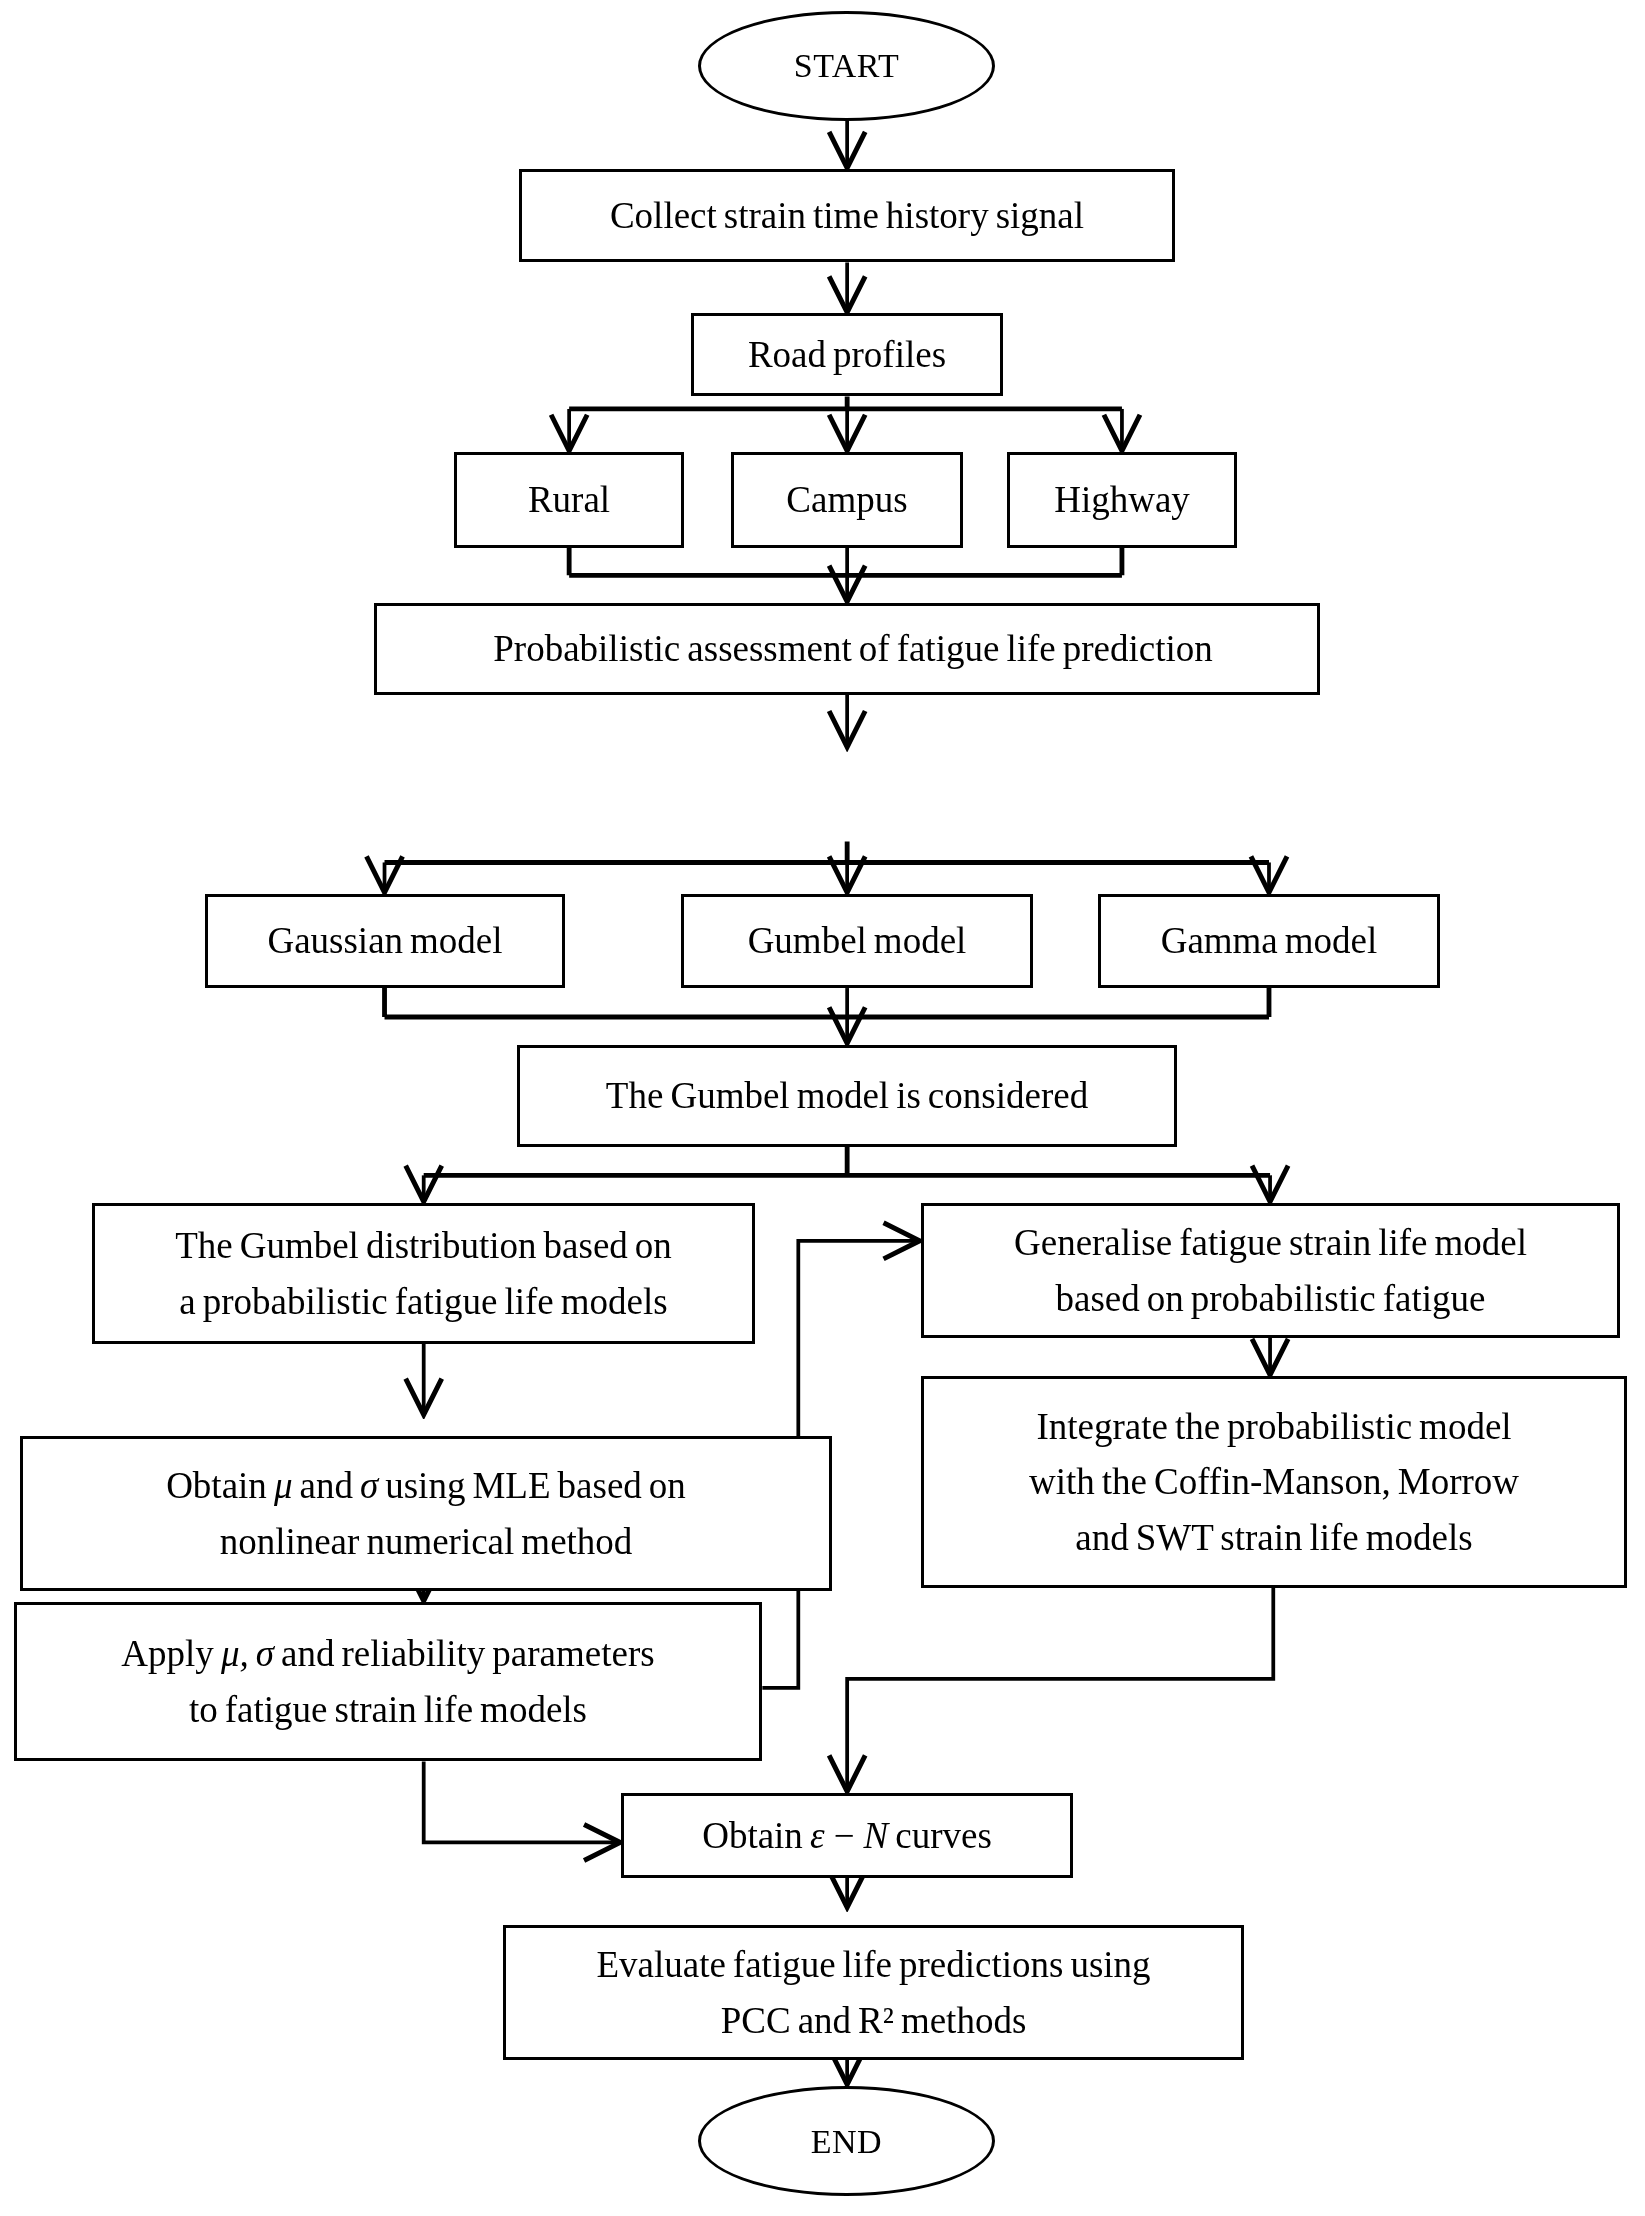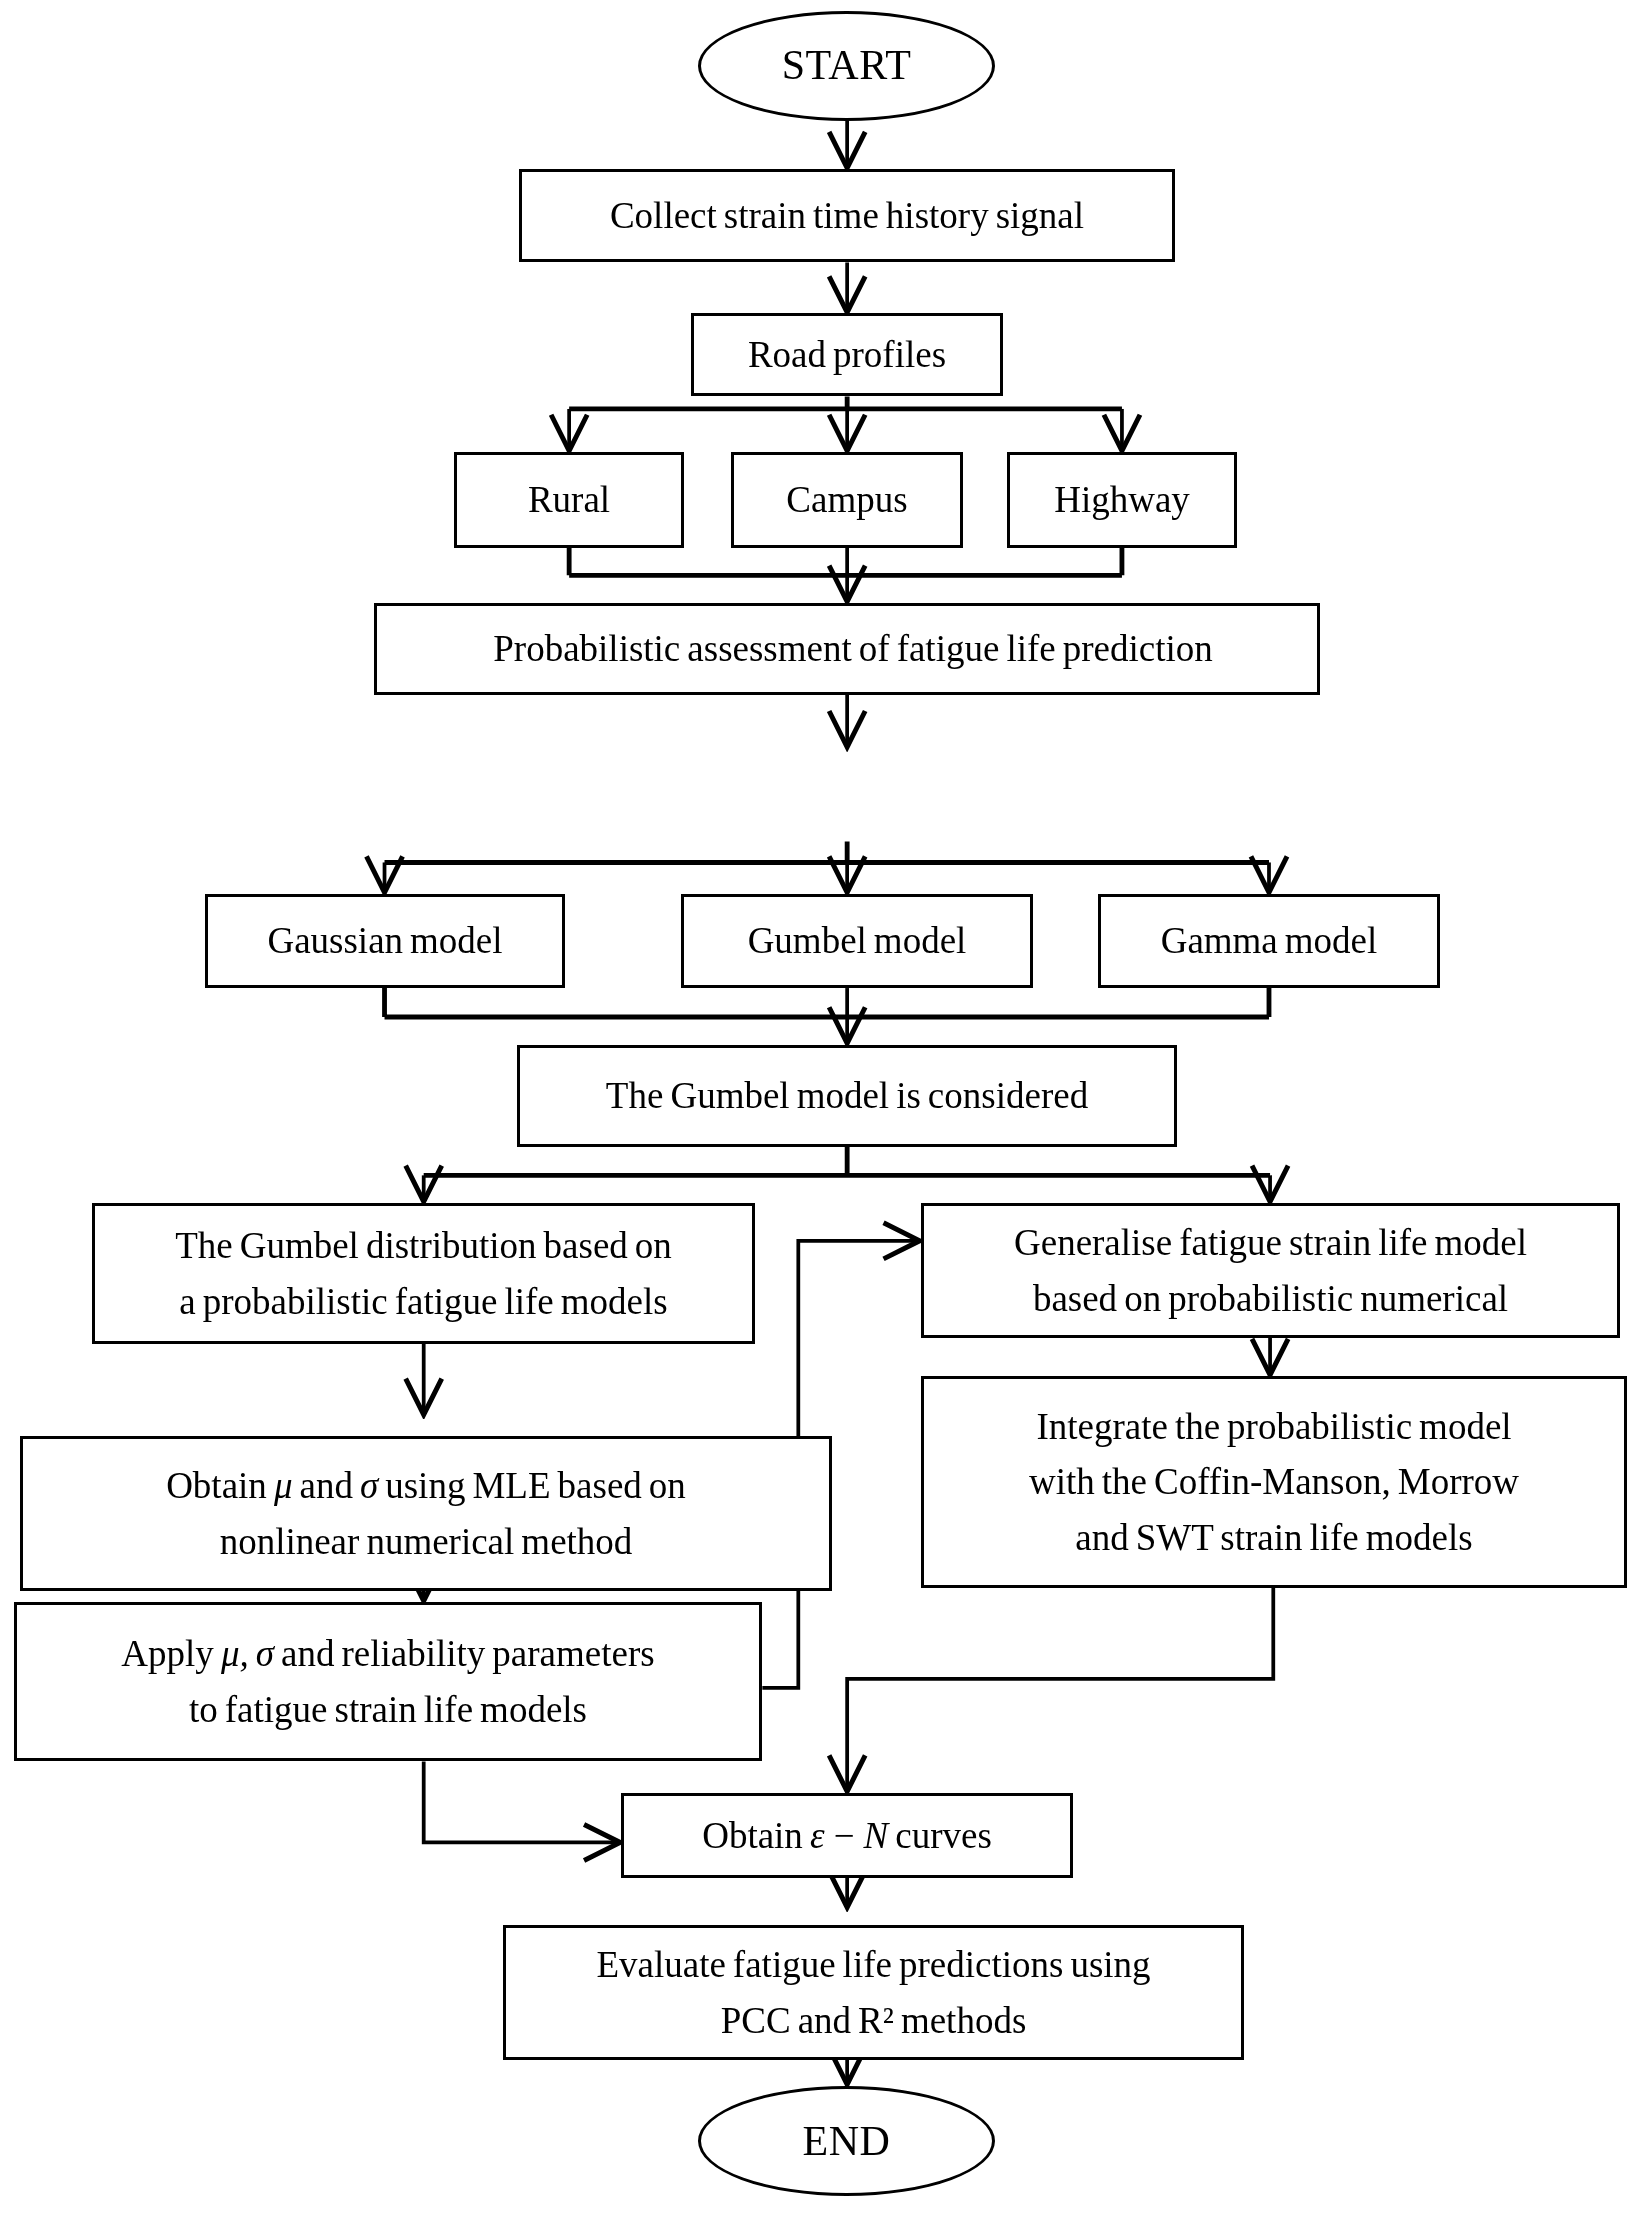--- a/index.html
+++ b/index.html
@@ -2,21 +2,21 @@
 <html style="font-size:8.6px"><head>
 <meta charset="utf-8">
 <style>
   html,body{margin:0;padding:0;background:#ffffff;}
   #canvas{position:relative;width:1646px;height:2216px;background:#ffffff;overflow:hidden;
           font-family:"Liberation Serif",serif;color:#000;}
   #wires{position:absolute;left:0;top:0;z-index:1;}
   .node{position:absolute;box-sizing:border-box;border:3.8px solid #000;background:#ffffff;
         display:flex;align-items:center;justify-content:center;text-align:center;
         font-size:37px;line-height:1.5;z-index:2;word-spacing:-0.06em;}
-  .oval{border-radius:50%;font-size:42px;letter-spacing:0.5px;}
+  .oval{border-radius:50%;font-size:34px;letter-spacing:0.5px;}
   .lbl{width:100%;}
   .mi{font-style:italic;}
 </style>
 </head>
 <body>
 
 <div id="canvas">
 
   <svg id="wires" width="1646" height="2216" viewBox="0 0 3066 4129">
     <defs>
@@ -110,21 +110,21 @@
   <div class="node" style="left:92px;top:1203px;width:663px;height:141px;">
     <div class="lbl">
       <span>The Gumbel distribution based on</span><br>
       <span>a probabilistic fatigue life models</span>
     </div>
   </div>
 
   <div class="node" style="left:921px;top:1203px;width:699px;height:135px;">
     <div class="lbl">
       <span>Generalise fatigue strain life model</span><br>
-      <span>based on probabilistic numerical</span>
+      <span>based on probabilistic fatigue</span>
     </div>
   </div>
 
   <div class="node" style="left:20px;top:1416px;width:812px;height:155px;margin-top:20px;">
     <div class="lbl">
       <span>Obtain </span><span class="mi">μ</span><span> and </span><span class="mi">σ</span><span> using MLE based on</span><br>
       <span>nonlinear numerical method</span>
     </div>
   </div>
 

